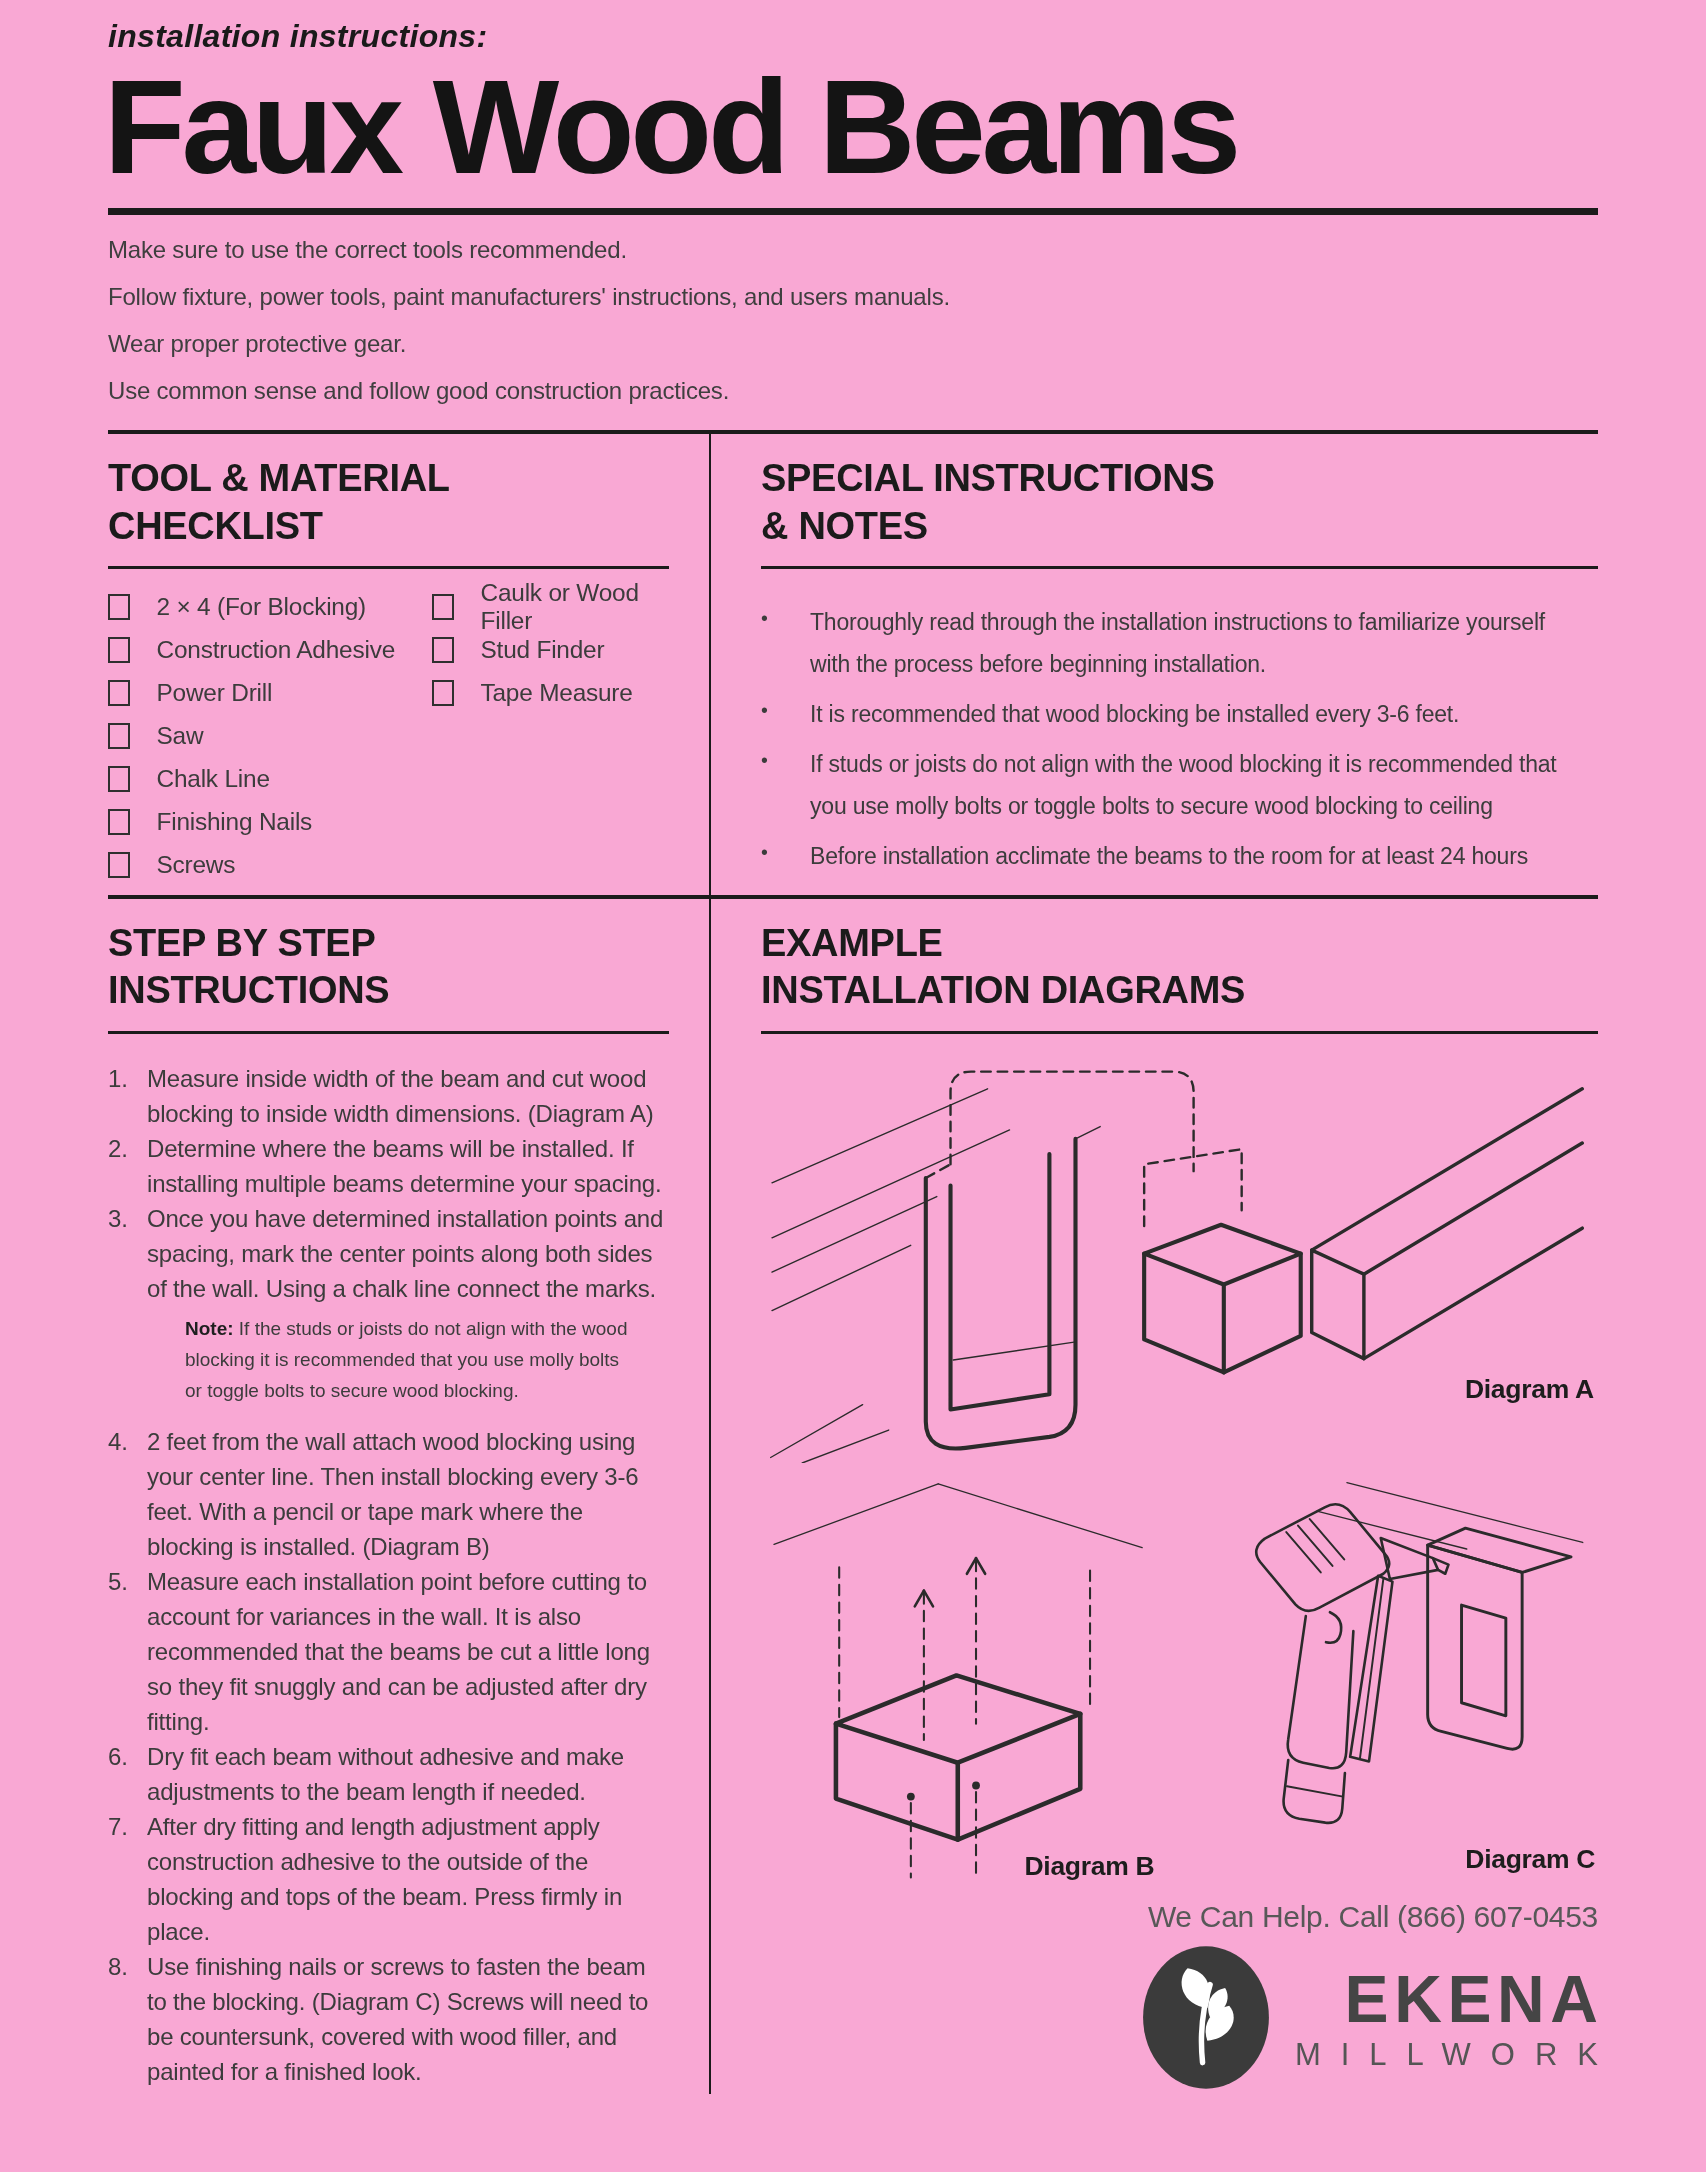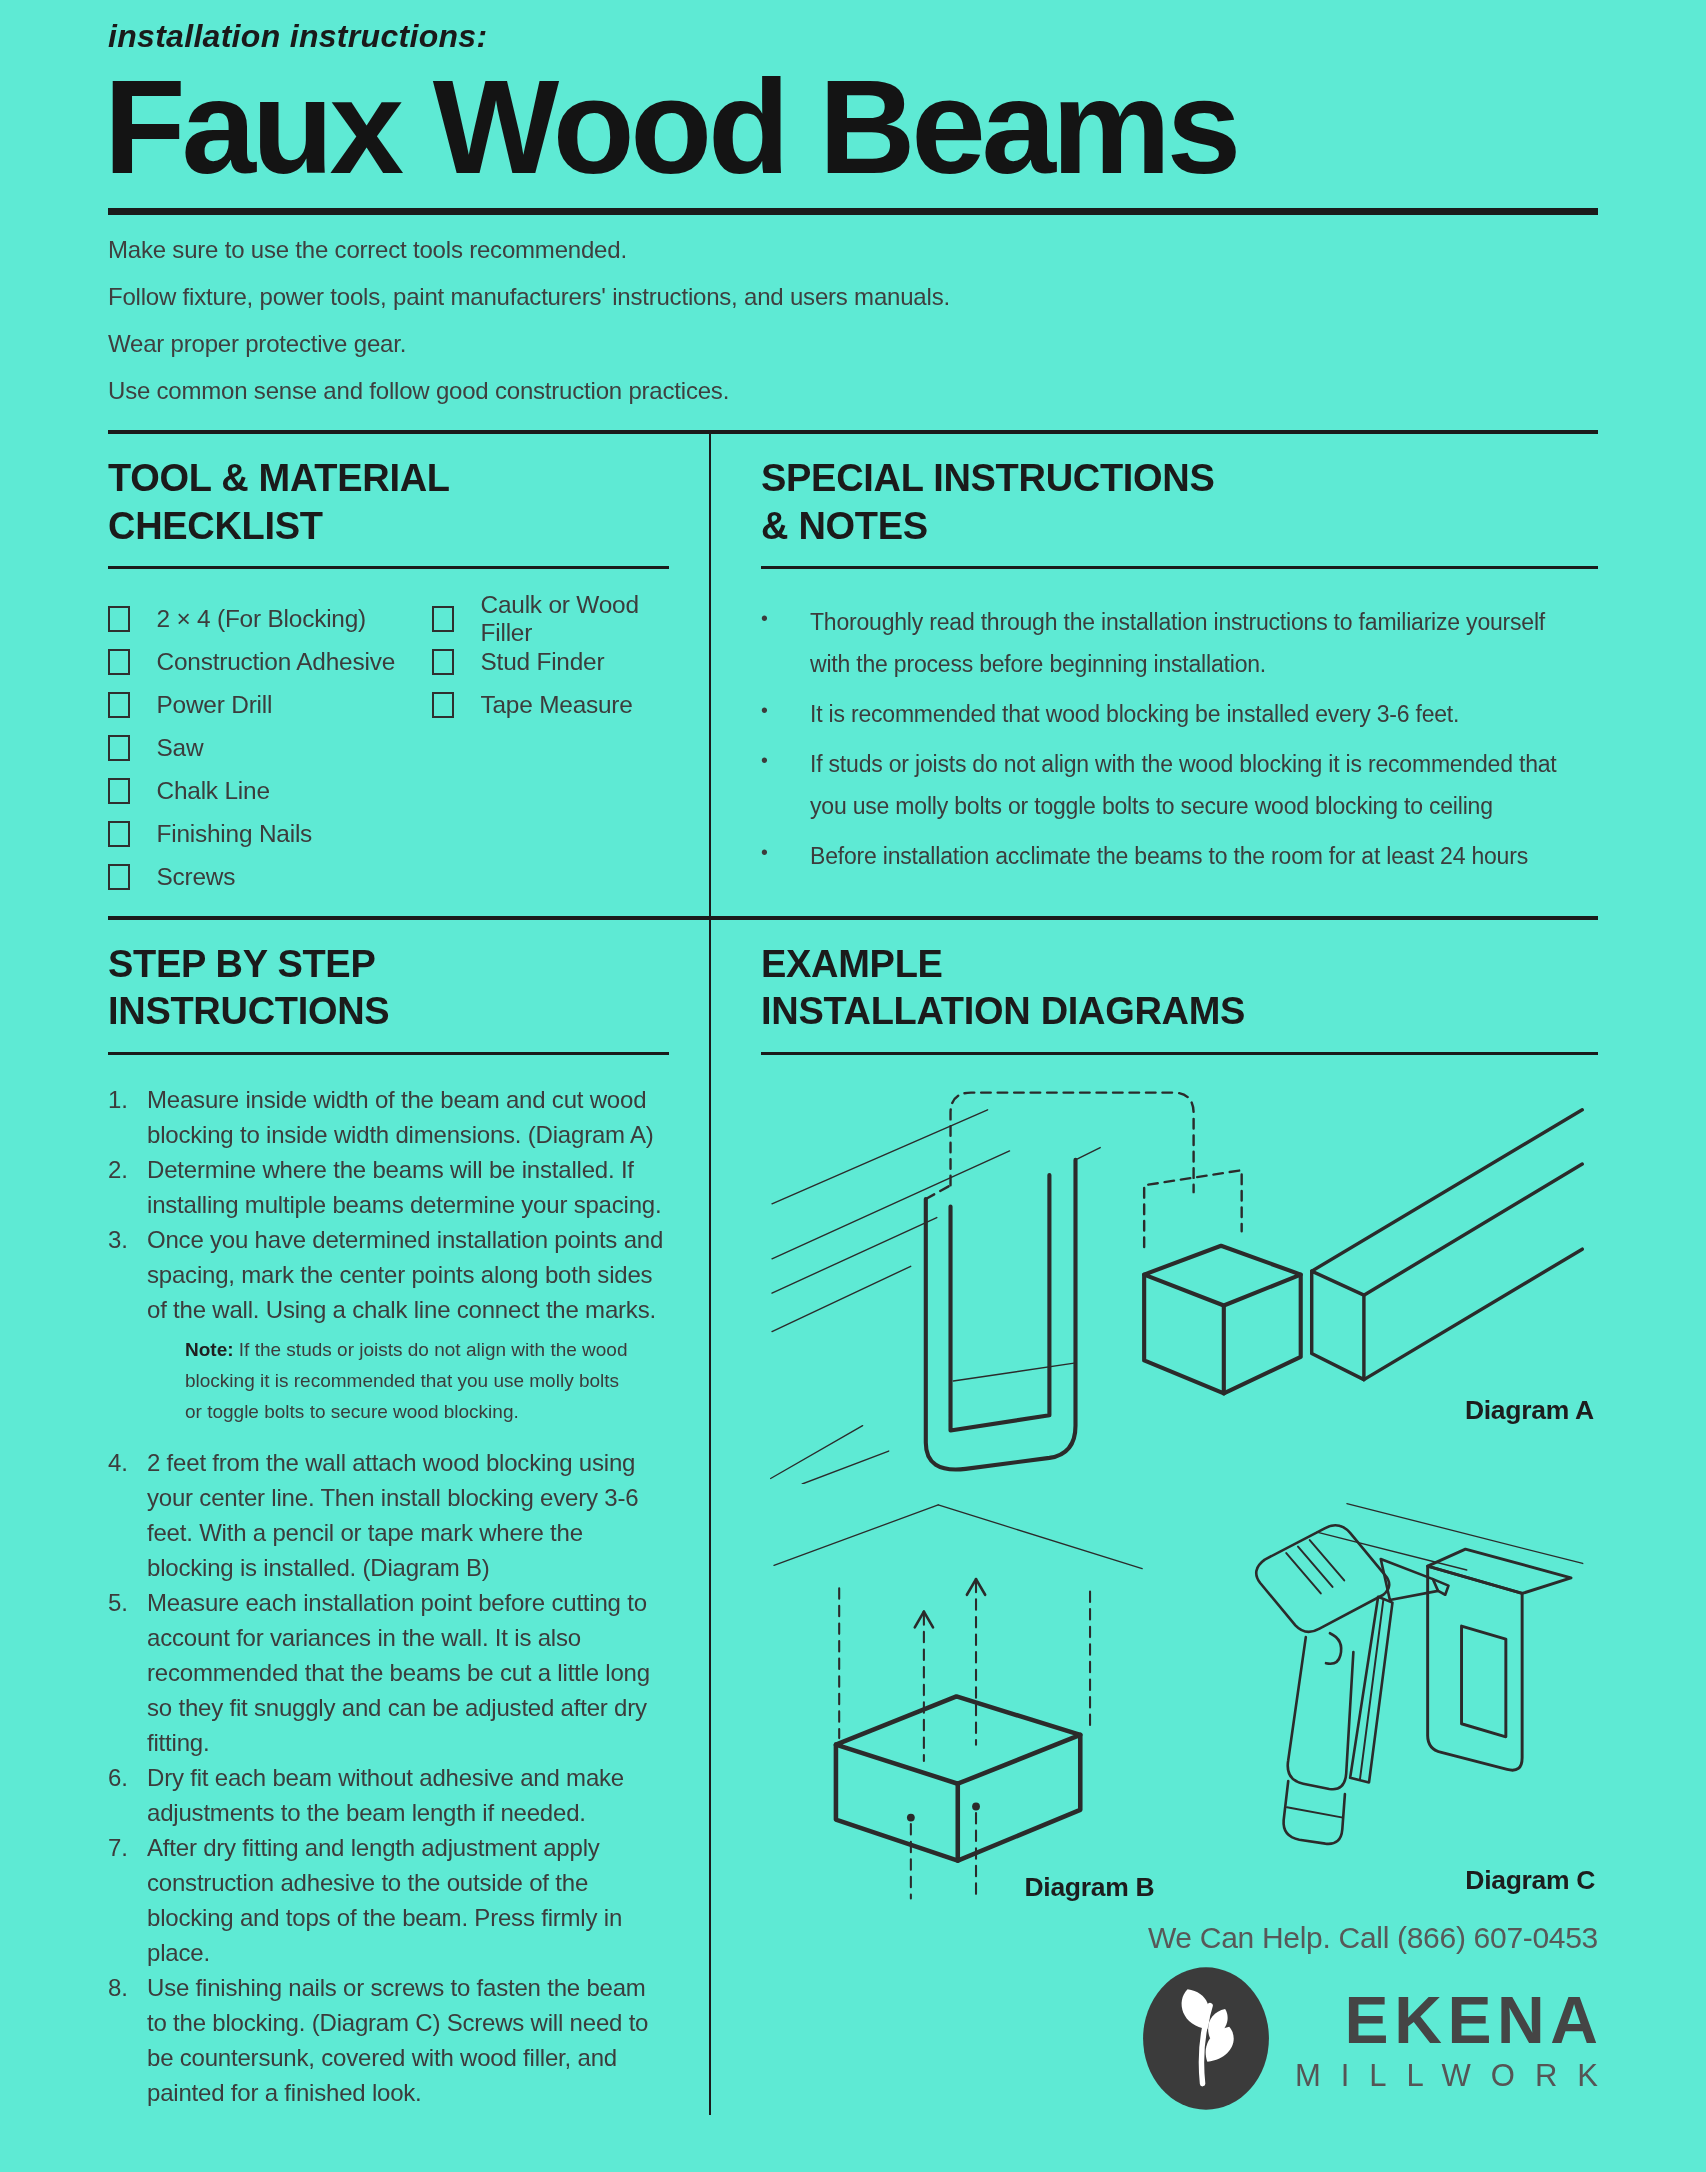--- a/index.html
+++ b/index.html
@@ -1,36 +1,36 @@
 <!DOCTYPE html>
 <html style="font-size:11px"><head>
 <meta charset="utf-8">
 <style>
   html,body{margin:0;padding:0;background:#e8e8e8;}
   .page{
-    width:1706px;height:2172px;box-sizing:border-box;background:#5eead4;
+    width:1706px;height:2172px;box-sizing:border-box;background:#f9a8d4;
     padding:18px 108px 0 108px;position:relative;overflow:hidden;
     font-family:"Liberation Sans","DejaVu Sans",sans-serif;color:#3c3c3c;
   }
   
   .eyebrow{font-style:italic;font-weight:700;font-size:32px;color:#1a1a1a;letter-spacing:0.3px;}
   .main-title{font-weight:700;font-size:134px;letter-spacing:-4.2px;color:#141414;line-height:1.02;margin:4.2px 0 12.6px -4.2px;white-space:nowrap;}
   .rule-xl{border:none;border-top:4.9px solid #1b1b1b;margin:0;}
   .rule-lg{border:none;border-top:3.5px solid #1b1b1b;margin:0;}
   .safety-heading{font-size:45px;font-weight:700;color:#1b1b1b;letter-spacing:-0.7px;margin:12.6px 0 16.7px 0;}
   .safety-lines{margin:21px 0 25px 0;}
   .safety-line{font-size:24px;color:#3f3f3f;letter-spacing:-0.2px;margin-bottom:19px;}
   
   .section{border-top:4.2px solid #1b1b1b;display:grid;grid-template-columns:601px 1fr;}
   .col-left{padding-right:40px;box-sizing:border-box;}
   .col-right{border-left:2.8px solid #1b1b1b;padding-left:50px;box-sizing:border-box;}
   .col-heading{font-size:38px;font-weight:700;color:#1b1b1b;line-height:1.24;margin:21px 0 16.7px 0;min-height:94px;letter-spacing:-0.3px;}
   .head-rule{border:none;border-top:3.5px solid #1b1b1b;margin:0;}
   
-  .checklist{display:grid;grid-template-columns:324px 1fr;margin-top:28px;padding-bottom:18px;}
+  .checklist{display:grid;grid-template-columns:324px 1fr;margin-top:16px;padding-bottom:2px;}
   .check-row{display:flex;align-items:center;gap:26.5px;height:43px;font-size:24.4px;color:#3c3c3c;letter-spacing:-0.2px;}
   .checkbox{width:18px;height:21.6px;border:2.1px solid #2f2f2f;flex:0 0 auto;}
   
   .notes{margin-top:28px;padding-bottom:14px;padding-right:4.2px;}
   .note-row{display:grid;grid-template-columns:45px 1fr;}
   .bullet{font-size:19.5px;line-height:42px;color:#3c3c3c;}
   .note-text{margin:4px;font-size:23px;line-height:42px;color:#3c3c3c;letter-spacing:-0.2px;}
   
   .steps{margin-top:26.5px;}
   .step{display:grid;grid-template-columns:39px 1fr;font-size:24px;line-height:35px;color:#3c3c3c;letter-spacing:-0.2px;}

